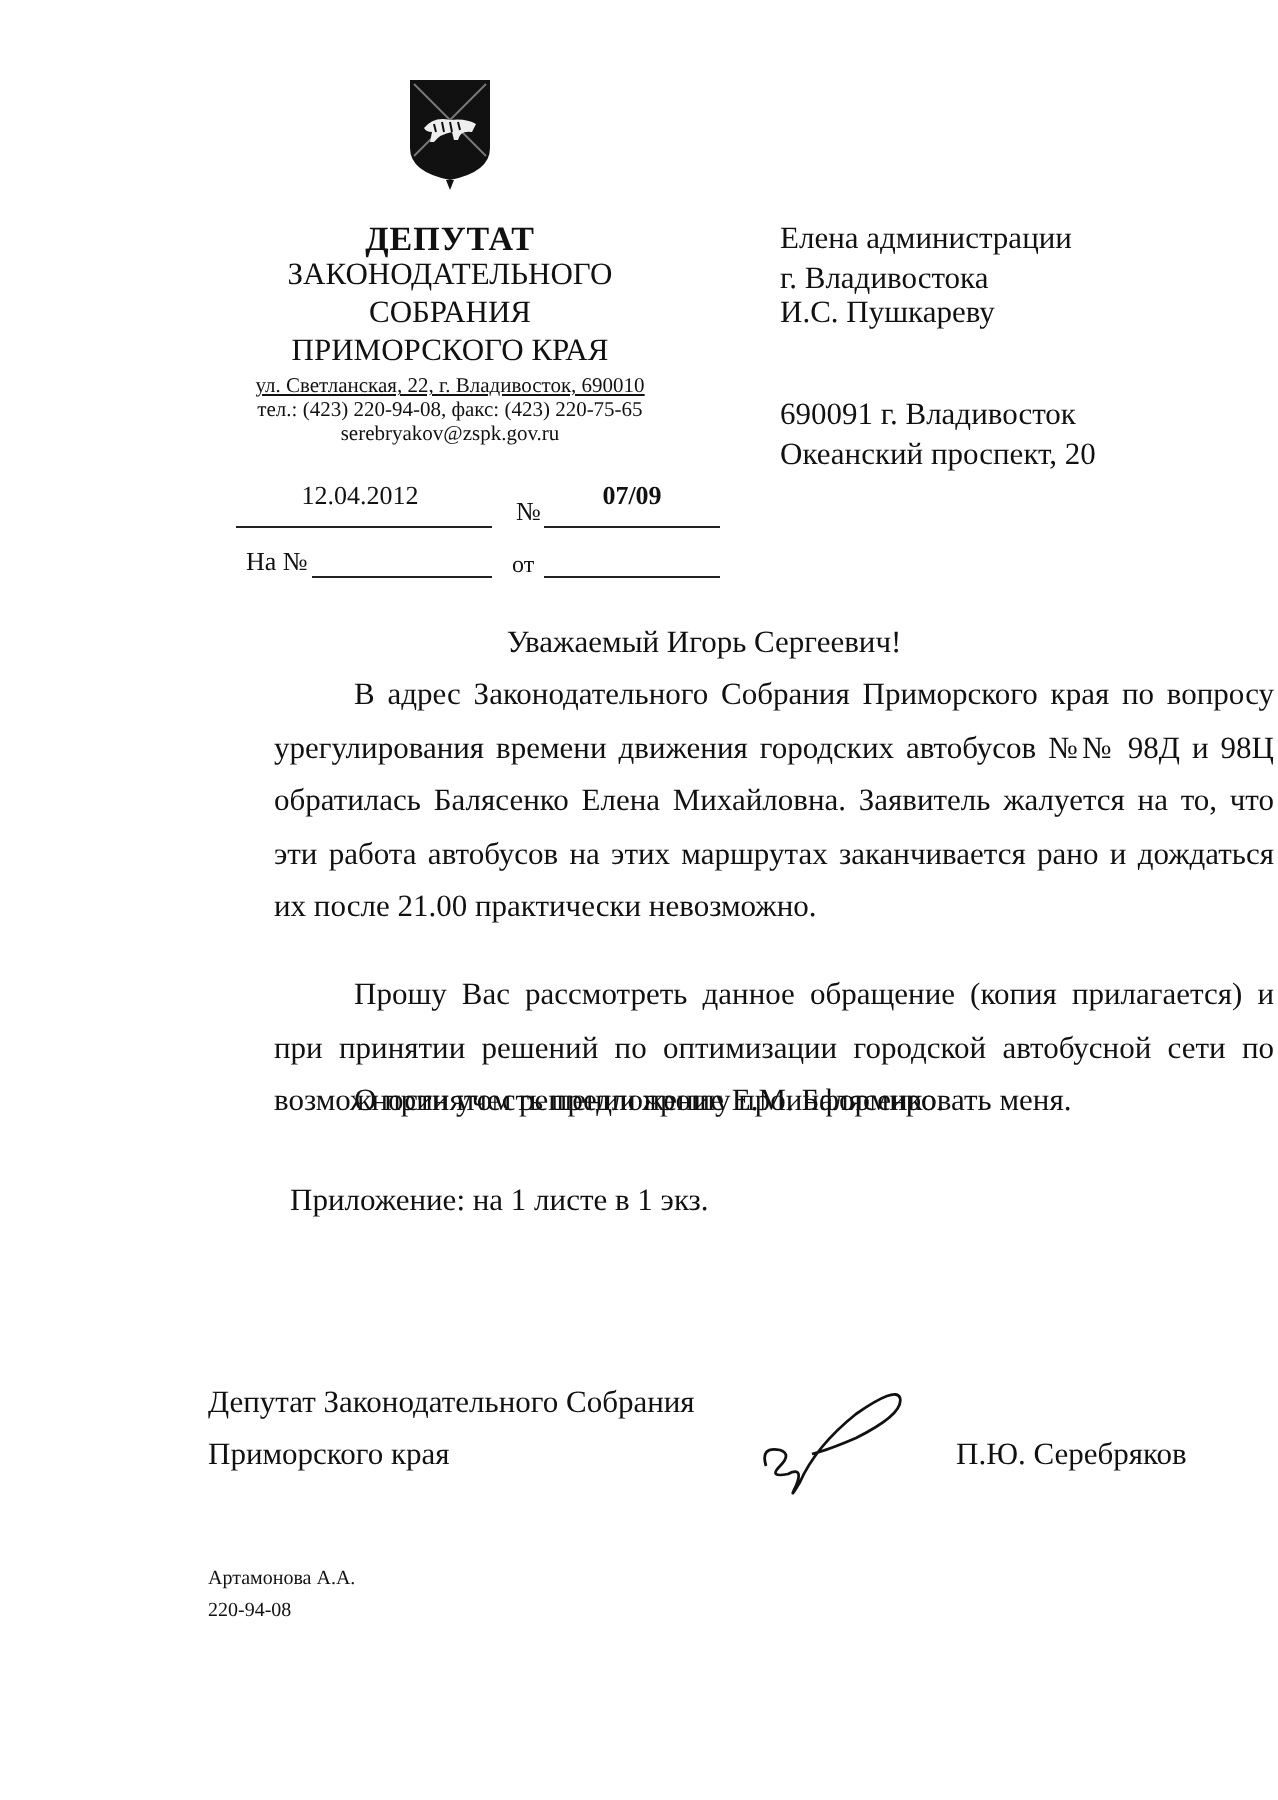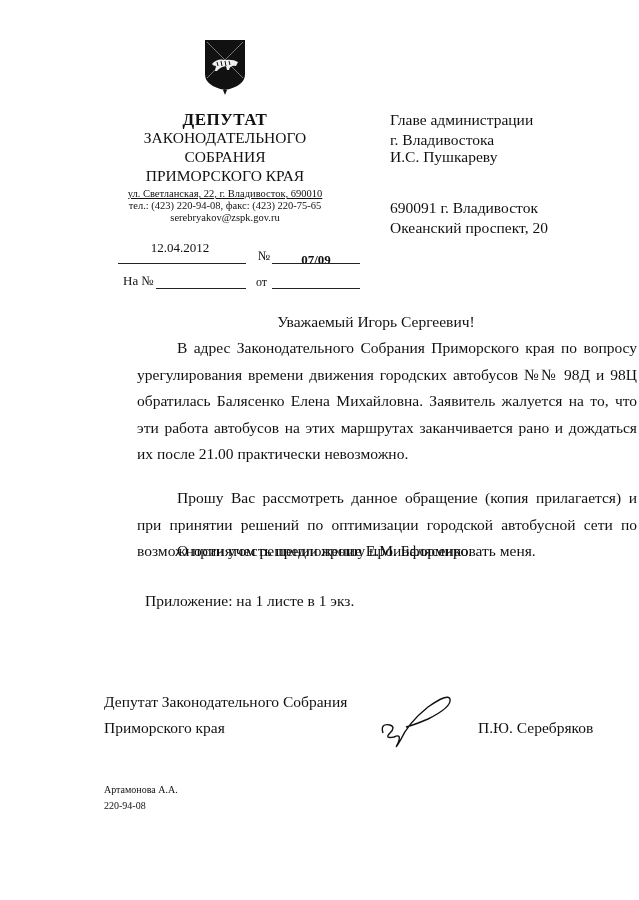--- a/index.html
+++ b/index.html
@@ -10,29 +10,29 @@
   .hdr { left: 100px; width: 250px; text-align: center; }
   .hdr-title { top: 110px; font-weight: bold; font-size: 17px; letter-spacing: 0.5px; }
   .hdr-line { font-size: 15.5px; line-height: 19px; }
   .hdr-l1 { top: 128px; } .hdr-l2 { top: 147px; } .hdr-l3 { top: 166px; }
   .hdr-small { font-size: 10.5px; line-height: 12.5px; }
   .hdr-s1 { top: 188px; text-decoration: underline; } .hdr-s2 { top: 200px; } .hdr-s3 { top: 212px; }
   .recip { left: 390px; font-size: 15.5px; line-height: 20px; }
   .r1 { top: 110px; } .r2 { top: 130px; } .r3 { top: 147px; text-align: right; } .r4 { top: 198px; } .r5 { top: 218px; }
   .reg-date { left: 115px; top: 240px; width: 130px; text-align: center; font-weight: normal; font-size: 13px; }
   .reg-no-label { left: 258px; top: 248px; font-size: 13px; }
-  .reg-no { left: 272px; top: 240px; width: 88px; text-align: center; font-weight: bold; font-size: 13px; margin-top: 12px; }
+  .reg-no { left: 272px; top: 240px; width: 88px; text-align: center; font-weight: bold; font-size: 13px; }
   .uline { height: 0; border-bottom: 1px solid #222; }
   .u1 { left: 118px; top: 263px; width: 128px; }
   .u2 { left: 272px; top: 263px; width: 88px; }
   .ref-label { left: 123px; top: 273px; font-size: 13px; }
   .u3 { left: 156px; top: 288px; width: 90px; }
   .ref-from-label { left: 256px; top: 275px; font-size: 12px; }
   .u4 { left: 272px; top: 288px; width: 88px; }
-  .salutation { left: 116px; width: 520px; top: 313px; text-align: center; font-size: 15.5px; }
+  .salutation { left: 92px; width: 520px; top: 313px; text-align: center; font-size: 15.5px; }
   .body-text { left: 104px; width: 500px; font-size: 15.5px; line-height: 26.5px; text-align: justify; }
   .p1 { top: 335px; }
   .p2 { top: 485px; }
   .p3 { top: 538px; }
   .indent { text-indent: 40px; margin-left: 33px; }
   .attach { left: 145px; top: 592px; font-size: 15.5px; }
   .sig-l1 { left: 104px; top: 693px; font-size: 15.5px; }
   .sig-l2 { left: 104px; top: 719px; font-size: 15.5px; }
   .sig-name { left: 478px; top: 719px; font-size: 15.5px; }
   .signature { left: 378px; top: 693px; width: 80px; height: 60px; }
@@ -52,21 +52,21 @@
 </svg>
 
 <div class="abs hdr hdr-title">ДЕПУТАТ</div>
 <div class="abs hdr hdr-line hdr-l1">ЗАКОНОДАТЕЛЬНОГО</div>
 <div class="abs hdr hdr-line hdr-l2">СОБРАНИЯ</div>
 <div class="abs hdr hdr-line hdr-l3">ПРИМОРСКОГО КРАЯ</div>
 <div class="abs hdr hdr-small hdr-s1">ул. Светланская, 22,  г. Владивосток, 690010</div>
 <div class="abs hdr hdr-small hdr-s2">тел.: (423) 220-94-08, факс: (423) 220-75-65</div>
 <div class="abs hdr hdr-small hdr-s3">serebryakov@zspk.gov.ru</div>
 
-<div class="abs recip r1">Главе администрации</div>
+<div class="abs recip r1">Елена администрации</div>
 <div class="abs recip r2">г. Владивостока</div>
 <div class="abs recip r3">И.С. Пушкареву</div>
 <div class="abs recip r4">690091 г. Владивосток</div>
 <div class="abs recip r5">Океанский проспект, 20</div>
 
 <div class="abs reg-date">12.04.2012</div>
 <div class="abs reg-no-label">№</div>
 <div class="abs reg-no">07/09</div>
 <div class="abs uline u1"></div>
 <div class="abs uline u2"></div>

